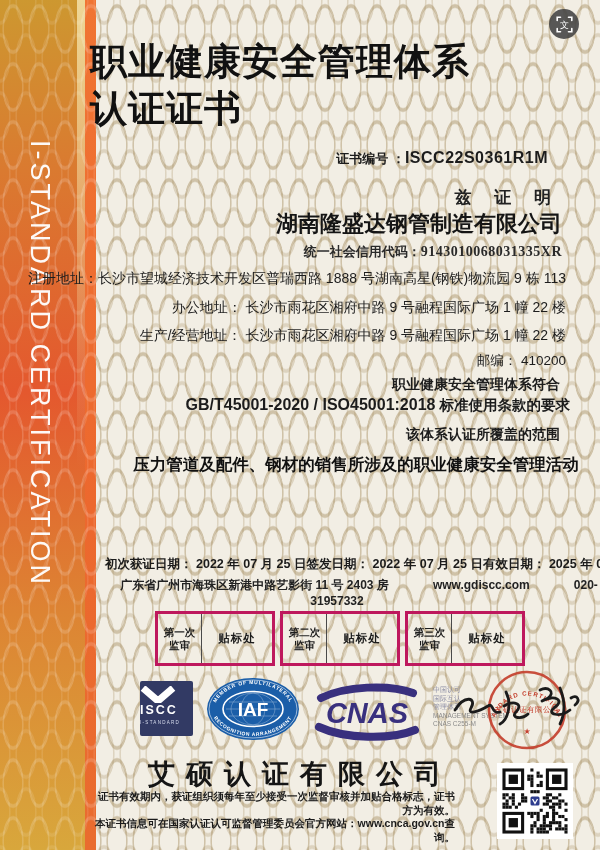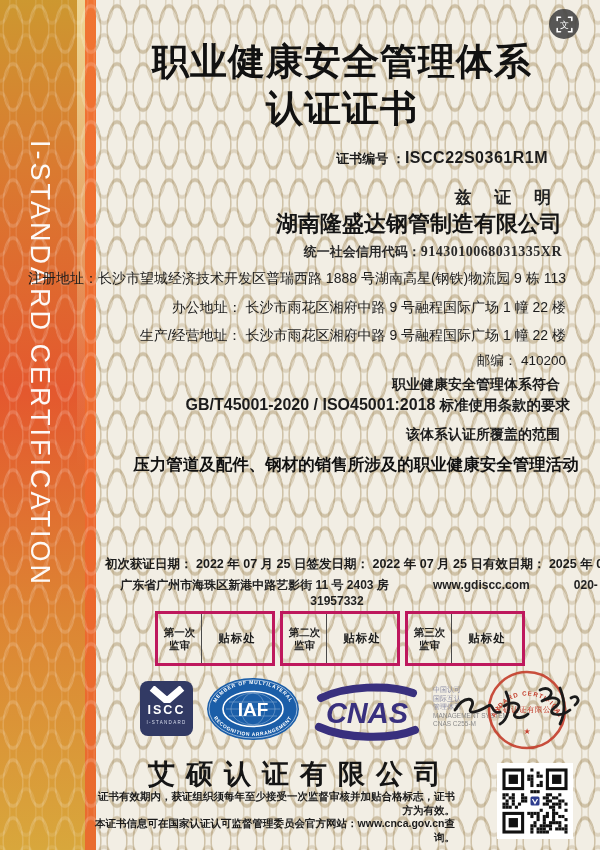--- a/index.html
+++ b/index.html
@@ -24,21 +24,21 @@
     background-image:
       radial-gradient(ellipse 11px 26px at 13px 29px, rgba(0,0,0,0) 78%, rgba(255,255,255,0.16) 84%, rgba(255,255,255,0.16) 93%, rgba(0,0,0,0) 99%),
       radial-gradient(ellipse 11px 26px at 13px 29px, rgba(0,0,0,0) 78%, rgba(255,255,255,0.10) 84%, rgba(255,255,255,0.10) 93%, rgba(0,0,0,0) 99%);
     background-size:26px 58px,26px 58px;background-position:0 0,13px 29px;}
   .band-text{position:absolute;left:24px;top:140px;writing-mode:vertical-rl;
     color:#fff;font-size:27px;letter-spacing:3px;font-weight:400;opacity:.96;}
   
   .scan-btn{position:absolute;left:549px;top:9px;width:30px;height:30px;border-radius:50%;
     background:rgba(66,66,66,.88);display:flex;align-items:center;justify-content:center;cursor:pointer;}
   .abs{position:absolute;}
-  .title{left:90px;right:6px;top:38px;text-align:center;font-weight:bold;color:#111;
+  .title{left:90px;right:6px;top:38px;text-align:left;font-weight:bold;color:#111;
     font-size:37px;line-height:47px;letter-spacing:1px;}
   .cert-no{right:52px;top:149px;font-size:13px;font-weight:600;}
   .cert-no b{font-size:16px;letter-spacing:.5px;}
   .certify{right:40px;top:186px;font-size:17px;letter-spacing:9px;font-weight:600;color:#222;}
   .company{right:38px;top:209px;font-size:22px;font-weight:bold;color:#151515;}
   .credit{right:38px;top:243px;font-size:13px;font-weight:600;color:#2a2a2a;}
   .credit .num{font-family:"Liberation Serif","DejaVu Serif",serif;font-size:14px;letter-spacing:.5px;}
   .addr{right:34px;top:0;font-size:14px;font-weight:400;color:#1d1d1d;}
   .std{font-size:14px;font-weight:600;color:#1d1d1d;}
   .std-line{right:30px;top:396px;font-size:14.5px;font-weight:600;}
@@ -47,22 +47,22 @@
   .dates{left:105px;right:24px;top:556px;display:flex;justify-content:space-between;
     font-size:12.5px;font-weight:bold;color:#1b1b1b;white-space:nowrap;}
   .issuer-line{left:96px;right:0;top:577px;text-align:center;font-size:12px;font-weight:600;color:#222;}
   .issuer-line span{margin:0 22px;}
   .audit{left:155px;top:611px;display:flex;gap:5px;}
   .audit-box{width:114px;height:49px;border:3px solid #be185d;display:flex;background:rgba(255,255,255,.0);}
   .audit-round{width:43px;border-right:1px solid #4a4a4a;display:flex;align-items:center;justify-content:center;
     font-size:10.5px;line-height:13px;font-weight:600;white-space:pre-line;text-align:center;}
   .audit-sticker{flex:1;display:flex;align-items:center;justify-content:center;font-size:11.5px;font-weight:600;letter-spacing:1px;}
   
-  .iscc{left:140px;top:681px;width:53px;height:55px;background:#323A64;border-radius:8px;
-    display:flex;flex-direction:column;align-items:center;color:#fff;}
+  .iscc{left:140px;top:681px;width:53px;height:55px;background:#323A64;border-radius:2px;
+    display:flex;flex-direction:column;color:#fff;}
   .iscc-name{font-size:12.5px;font-weight:bold;letter-spacing:2px;line-height:13px;margin-top:1px;}
   .iscc-sub{font-size:4.5px;letter-spacing:1.3px;margin-top:3px;color:#D9DEEF;}
   .cnas-text{left:433px;top:686px;font-size:7px;line-height:8.5px;color:#8E8FA6;}
   .cnas-text .en{color:#8a8a8a;font-size:6.5px;}
   .footer-co{left:95px;width:410px;top:756px;text-align:center;
     font-family:"Liberation Serif","DejaVu Serif",serif;font-size:27px;font-weight:600;
     letter-spacing:11px;color:#151515;}
   .notes{left:95px;width:360px;top:790px;text-align:right;font-size:10.5px;font-weight:bold;
     line-height:13.5px;color:#1a1a1a;}
 </style>

